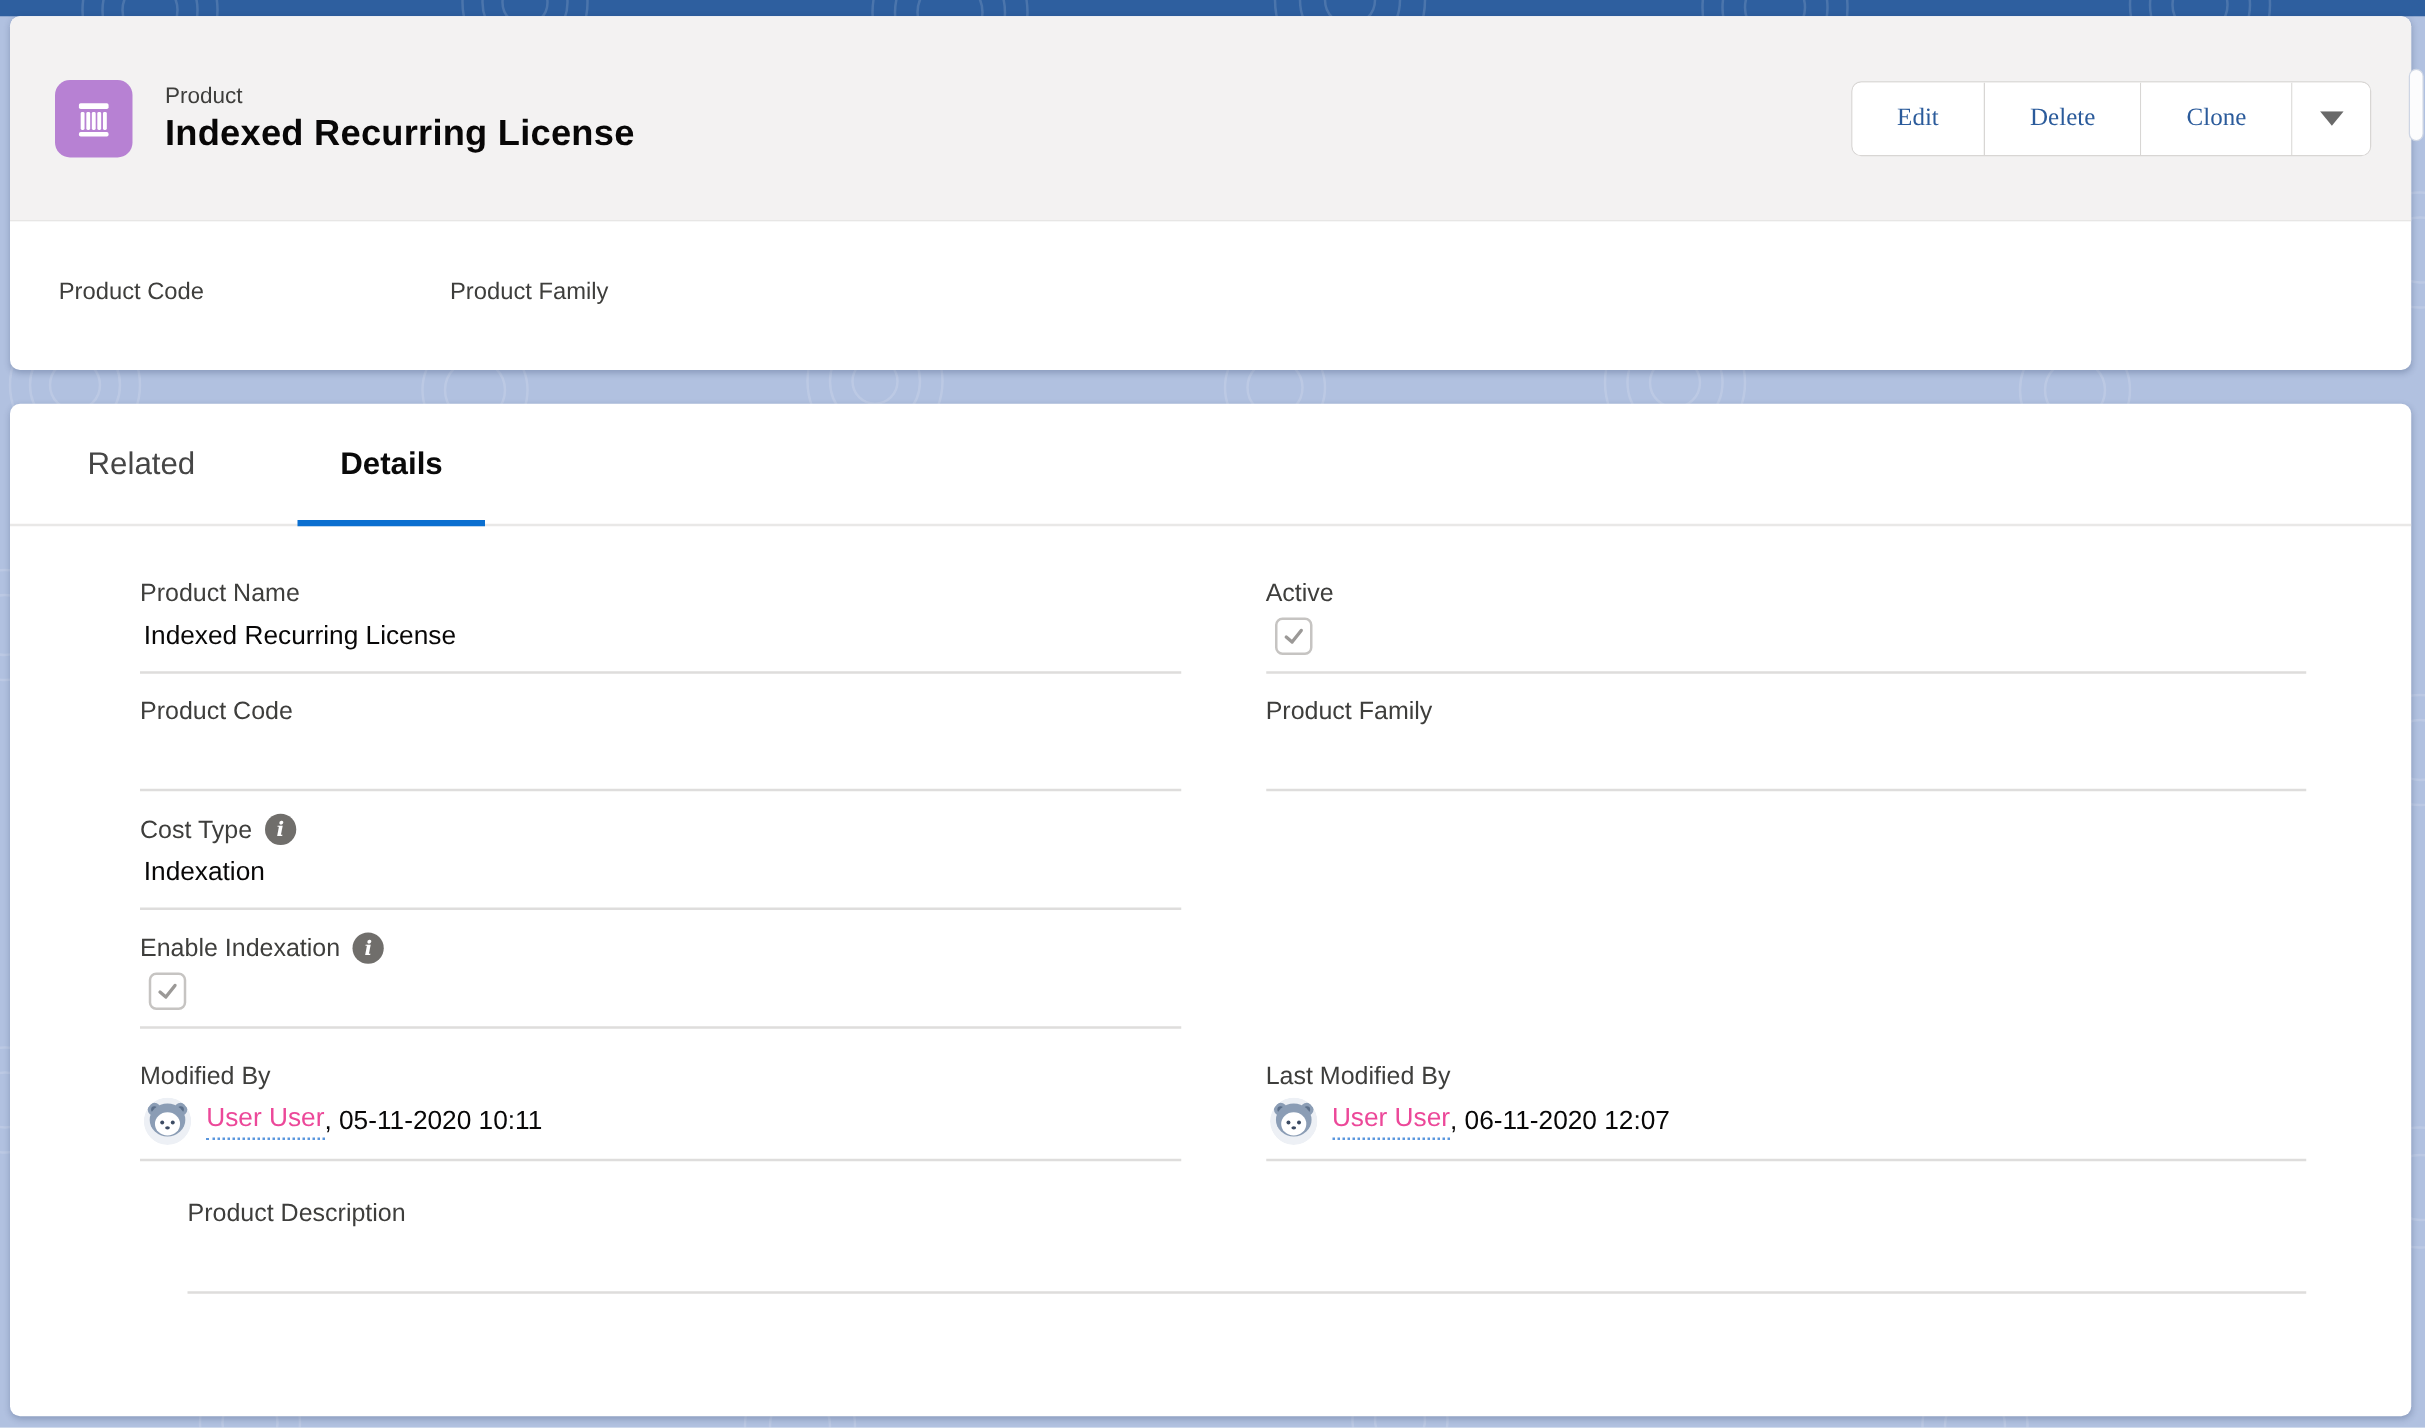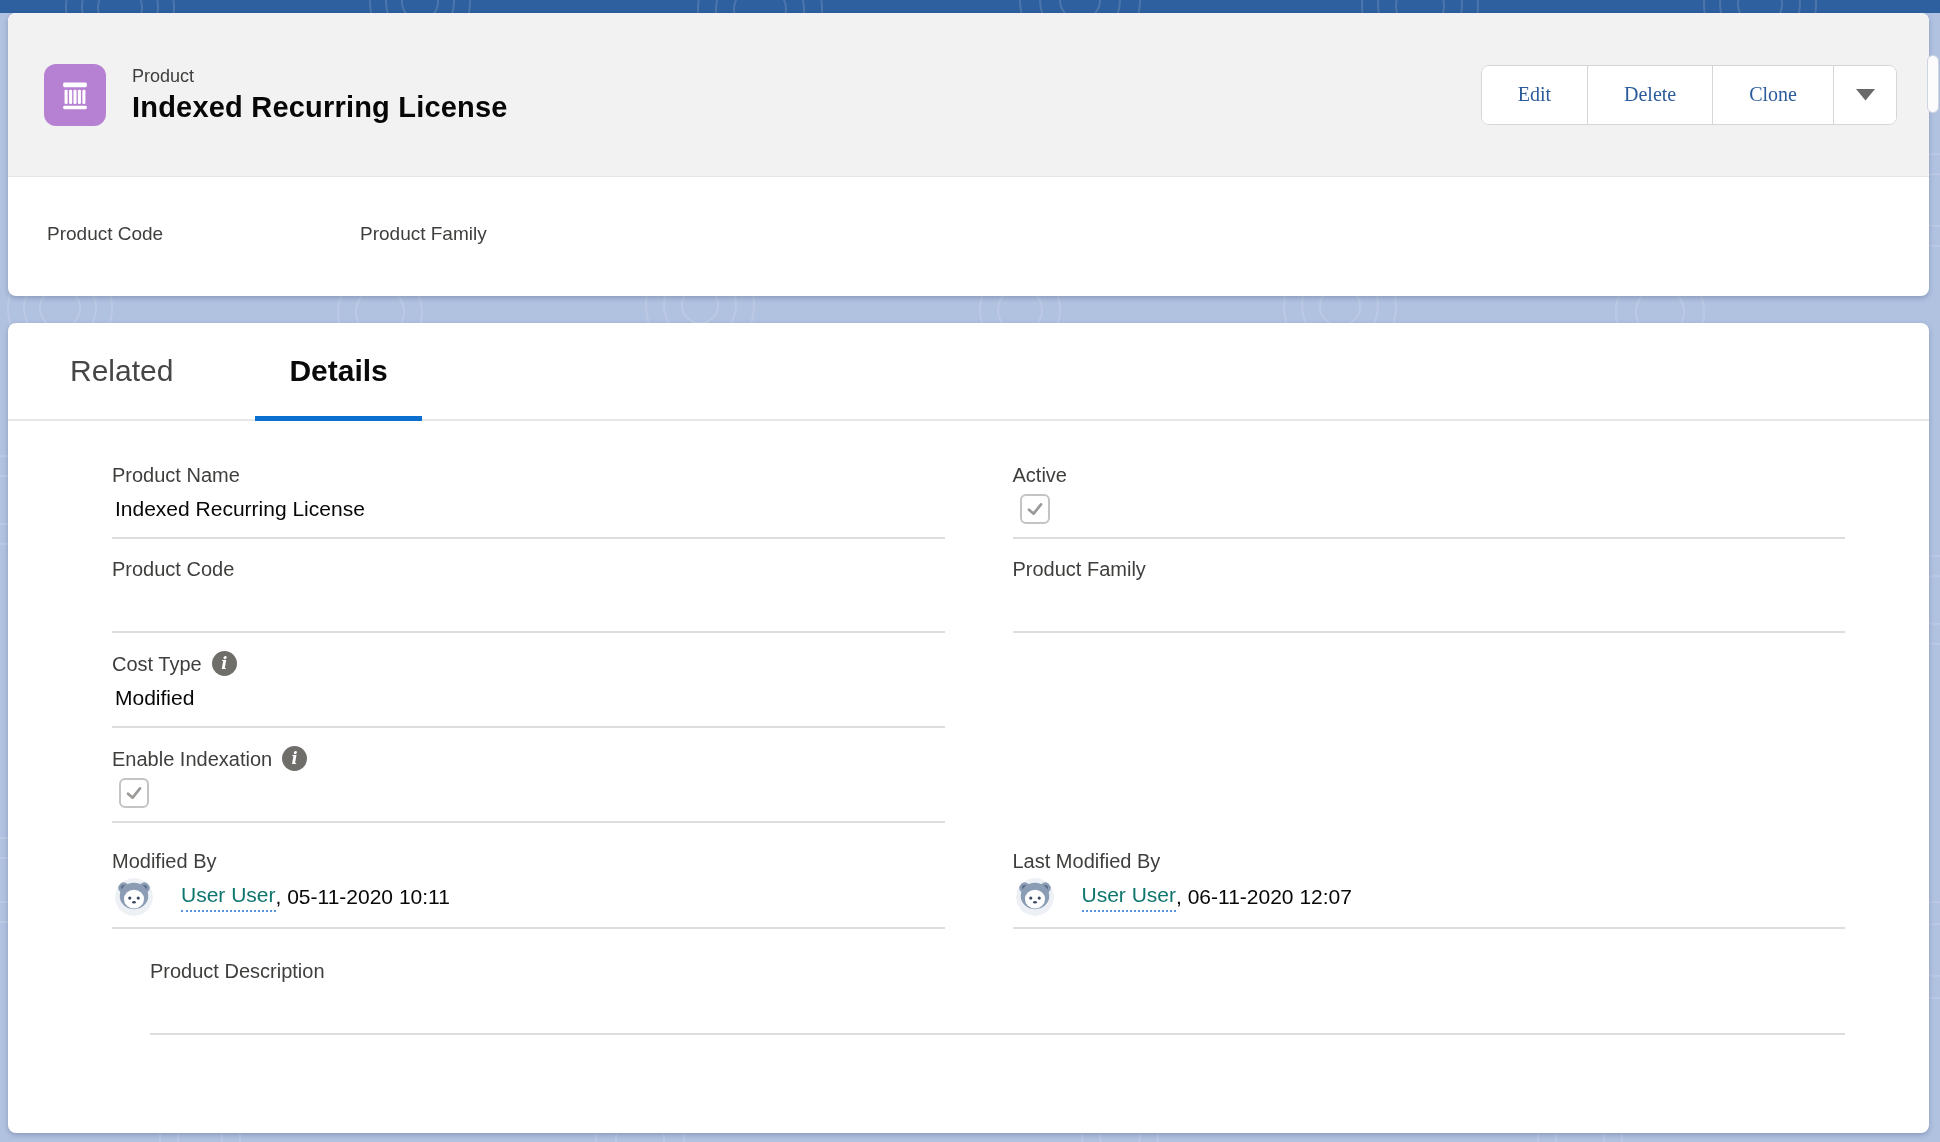--- a/index.html
+++ b/index.html
@@ -52,21 +52,21 @@
   .main-card {
     background:#fff; border-radius:8px; height:810px;
     box-shadow:0 2px 5px rgba(20,40,80,.25); overflow:hidden;
   }
   .tabs {
     display:flex; height:98px; align-items:stretch;
     border-bottom:2px solid #e9e8e7; padding-left:28px;
   }
   .tab {
     display:flex; align-items:center; padding:16px 34px; margin-right:48px;
-    font-size:30px; color:#464646; position:relative; cursor:pointer;
+    font-size:25px; color:#464646; position:relative; cursor:pointer;
   }
   .tab.active { font-weight:bold; color:#0a0a0a; }
   .tab.active::after {
     content:""; position:absolute; left:0; right:0; bottom:-2px;
     height:5px; background:#0b6fd0;
   }
   .details { display:flex; padding:24px 84px 0 104px; gap:68px; }
   .col { flex:1; display:flex; flex-direction:column; }
   .field { margin-top:18px; }
   .field-label {
@@ -86,21 +86,21 @@
     margin-left:4px;
   }
   .info-icon {
     width:25px; height:25px; border-radius:50%; background:#706e6b;
     color:#fff; display:flex; align-items:center; justify-content:center;
     font-family:"DejaVu Serif", serif; font-weight:bold; font-size:16px;
     font-style:italic; cursor:pointer; flex:none;
   }
   .avatar { width:38px; height:38px; border-radius:50%; overflow:hidden; flex:none; cursor:pointer; }
   .user-link {
-    color:#0f766e; text-decoration:none; margin-left:28px;
+    color:#ec4899; text-decoration:none; margin-left:12px;
     border-bottom:2px dotted #5a96dd; padding-bottom:3px; cursor:pointer;
   }
   .user-date { color:#080707; }
   .push-bottom { margin-top:auto; }
   .description-wrap { padding:30px 84px 0 104px;margin-left:38px; }
 
   
   .scroll-thumb {
     position:absolute; top:55px; right:1px; width:12px; height:58px;
     background:#fcfcfd; border:1px solid #cdd5e4; border-radius:7px; z-index:3;
@@ -230,21 +230,21 @@
         <div class="field">
           <div class="field-label">Product Code</div>
           <div class="field-value"></div>
         </div>
 
         <div class="field">
           <div class="field-label">
             <span>Cost Type</span>
             <span class="info-icon">i</span>
           </div>
-          <div class="field-value">Modified</div>
+          <div class="field-value">Indexation</div>
         </div>
 
         <div class="field">
           <div class="field-label">
             <span>Enable Indexation</span>
             <span class="info-icon">i</span>
           </div>
           <div class="field-value">
             <span class="checkbox">
               <svg width="20" height="20" viewBox="0 0 30 30">

